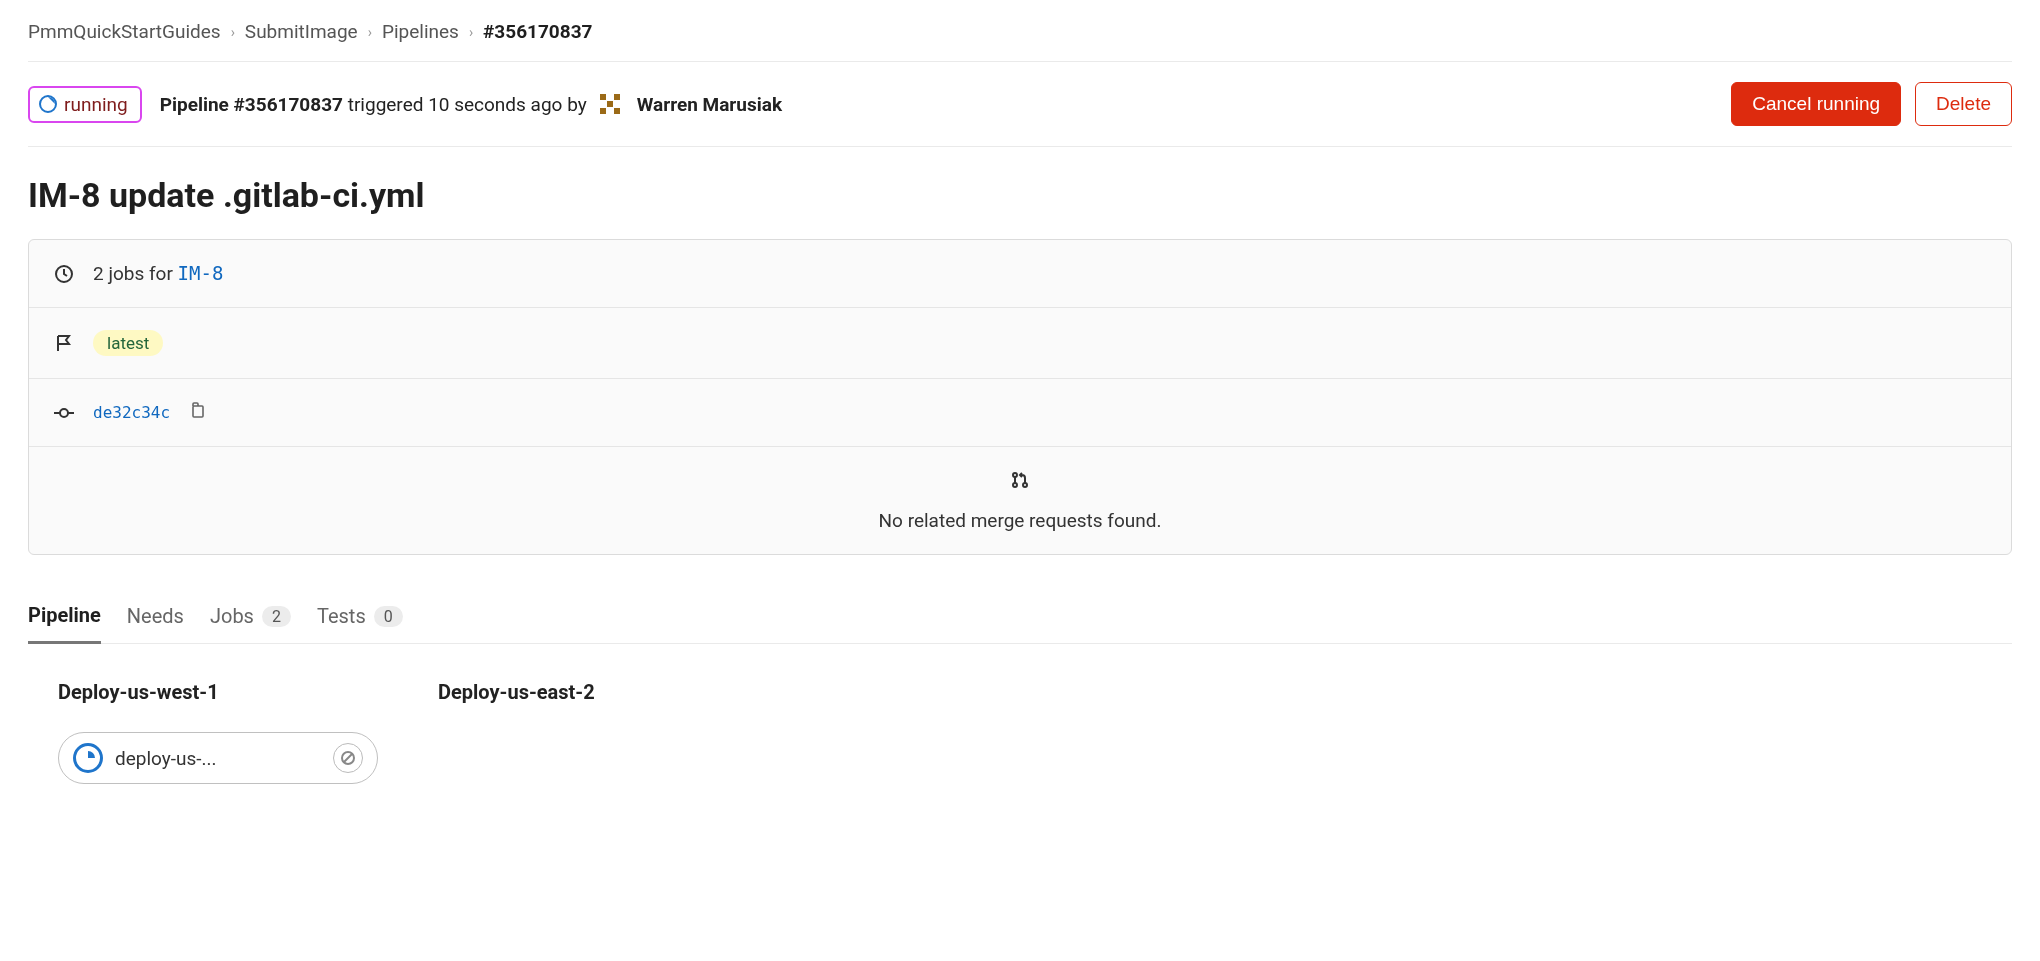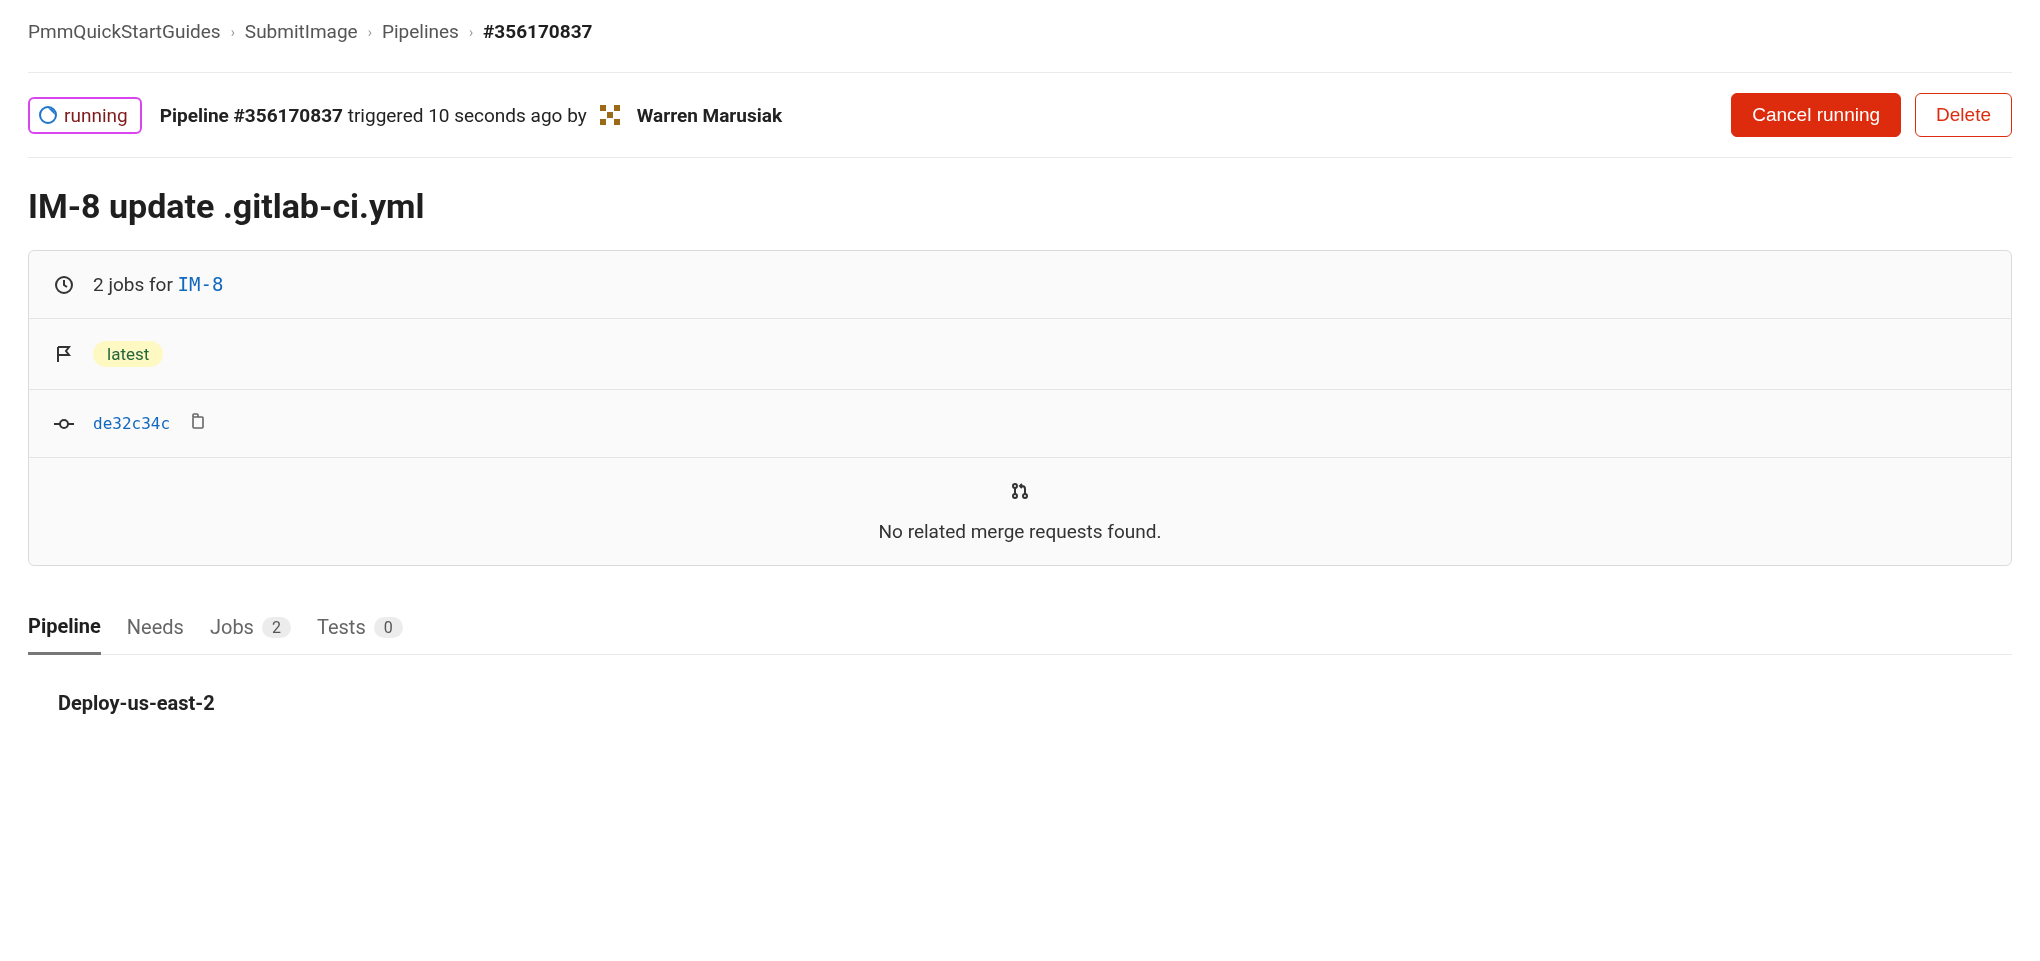--- a/index.html
+++ b/index.html
@@ -12,21 +12,21 @@
     }
     a { text-decoration: none; }
 
     
     .breadcrumb {
       display: flex;
       align-items: center;
       gap: 10px;
       font-size: 19px;
       color: #666;
-      padding-bottom: 29px;
+      padding-bottom: 18px;
       border-bottom: 1px solid #eaeaea;
     }
     .breadcrumb .crumb { color: #555; cursor: pointer; }
     .breadcrumb .crumb.active { color: #1f1f1f; font-weight: 700; }
     .breadcrumb .sep { color: #999; font-size: 14px; }
 
     
     .header {
       display: flex;
       align-items: center;
@@ -284,15 +284,32 @@
     <span class="tab-count">2</span>
   </div>
   <div class="tab">
     <span>Tests</span>
     <span class="tab-count">0</span>
   </div>
 </div>
 
 <div class="stages">
   <div class="stage-col">
+    <div class="stage-title">Deploy-us-west-1</div>
+    <div class="job-pill">
+      <span class="job-status running">
+        <svg width="16" height="16" viewBox="0 0 16 16">
+            <path d="M8 1 A7 7 0 0 1 15 8 L8 8 Z" fill="#1f75cb"></path>
+          </svg>
+      </span>
+      <span class="job-name">deploy-us-...</span>
+      <span class="job-cancel">
+        <svg width="16" height="16" viewBox="0 0 16 16" fill="none" stroke="#888" stroke-width="2">
+            <circle cx="8" cy="8" r="6"></circle>
+            <path d="M4 12 L12 4"></path>
+          </svg>
+      </span>
+    </div>
+  </div>
+  <div class="stage-col">
     <div class="stage-title">Deploy-us-east-2</div>
   </div>
 </div>
 
 </body></html>

